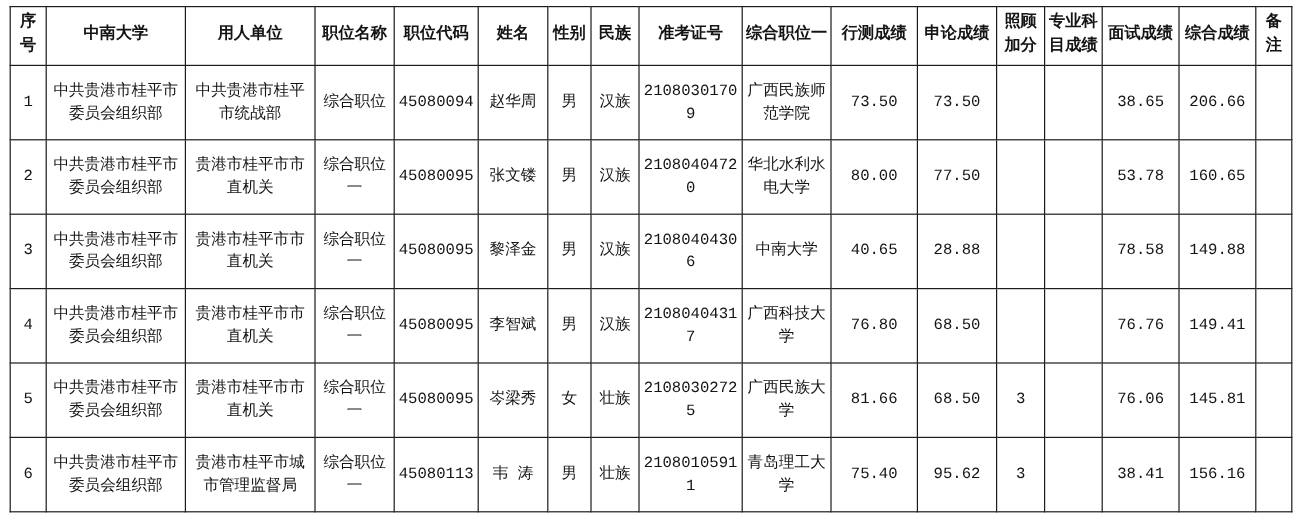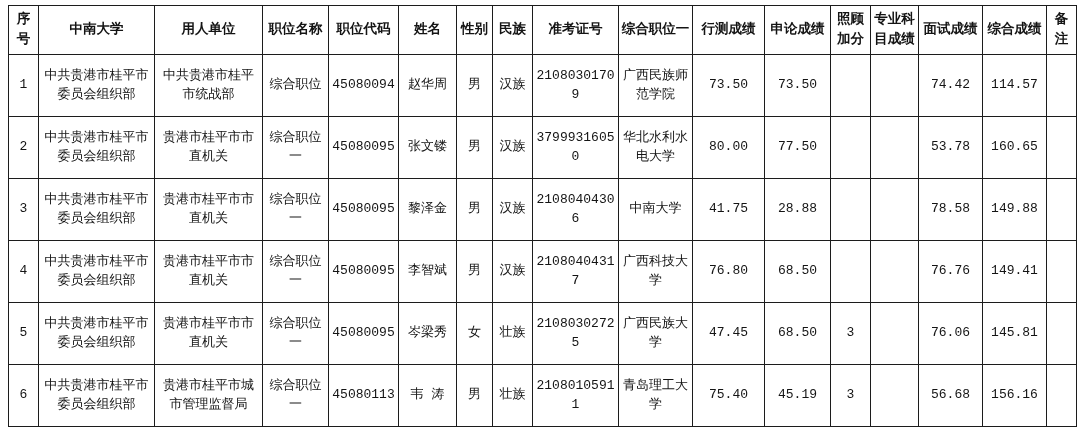--- a/index.html
+++ b/index.html
@@ -113,55 +113,55 @@
           <td>45080094</td>
           <td>赵华周</td>
           <td>男</td>
           <td>汉族</td>
           <td>21080301709</td>
           <td>广西民族师范学院</td>
           <td>73.50</td>
           <td>73.50</td>
           <td></td>
           <td></td>
-          <td>74.42</td>
-          <td>114.57</td>
+          <td>38.65</td>
+          <td>206.66</td>
           <td></td>
         </tr>
         <tr>
           <td>2</td>
           <td>中共贵港市桂平市委员会组织部</td>
           <td>贵港市桂平市市直机关</td>
           <td>综合职位一</td>
           <td>45080095</td>
           <td>张文镂</td>
           <td>男</td>
           <td>汉族</td>
-          <td>37999316050</td>
+          <td>21080404720</td>
           <td>华北水利水电大学</td>
           <td>80.00</td>
           <td>77.50</td>
           <td></td>
           <td></td>
           <td>53.78</td>
           <td>160.65</td>
           <td></td>
         </tr>
         <tr>
           <td>3</td>
           <td>中共贵港市桂平市委员会组织部</td>
           <td>贵港市桂平市市直机关</td>
           <td>综合职位一</td>
           <td>45080095</td>
           <td>黎泽金</td>
           <td>男</td>
           <td>汉族</td>
           <td>21080404306</td>
           <td>中南大学</td>
-          <td>41.75</td>
+          <td>40.65</td>
           <td>28.88</td>
           <td></td>
           <td></td>
           <td>78.58</td>
           <td>149.88</td>
           <td></td>
         </tr>
         <tr>
           <td>4</td>
           <td>中共贵港市桂平市委员会组织部</td>
@@ -185,42 +185,42 @@
           <td>5</td>
           <td>中共贵港市桂平市委员会组织部</td>
           <td>贵港市桂平市市直机关</td>
           <td>综合职位一</td>
           <td>45080095</td>
           <td>岑梁秀</td>
           <td>女</td>
           <td>壮族</td>
           <td>21080302725</td>
           <td>广西民族大学</td>
-          <td>47.45</td>
+          <td>81.66</td>
           <td>68.50</td>
           <td>3</td>
           <td></td>
           <td>76.06</td>
           <td>145.81</td>
           <td></td>
         </tr>
         <tr>
           <td>6</td>
           <td>中共贵港市桂平市委员会组织部</td>
           <td>贵港市桂平市城市管理监督局</td>
           <td>综合职位一</td>
           <td>45080113</td>
           <td>韦 涛</td>
           <td>男</td>
           <td>壮族</td>
           <td>21080105911</td>
           <td>青岛理工大学</td>
           <td>75.40</td>
-          <td>45.19</td>
+          <td>95.62</td>
           <td>3</td>
           <td></td>
-          <td>56.68</td>
+          <td>38.41</td>
           <td>156.16</td>
           <td></td>
         </tr>
       </tbody>
   </table>
 </div>
 
 </body></html>

